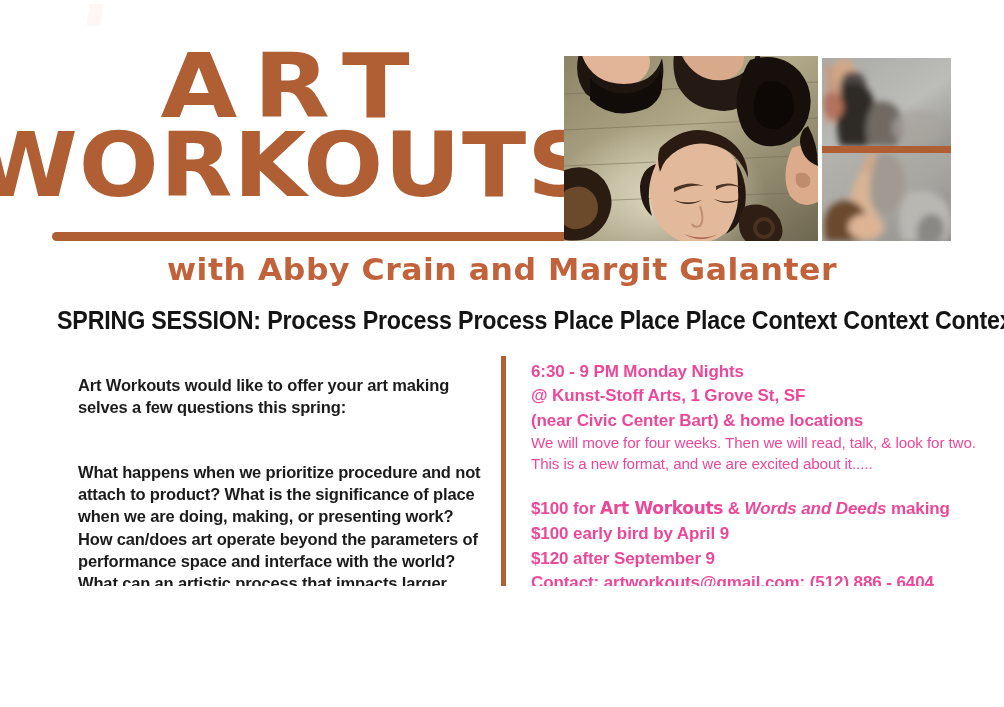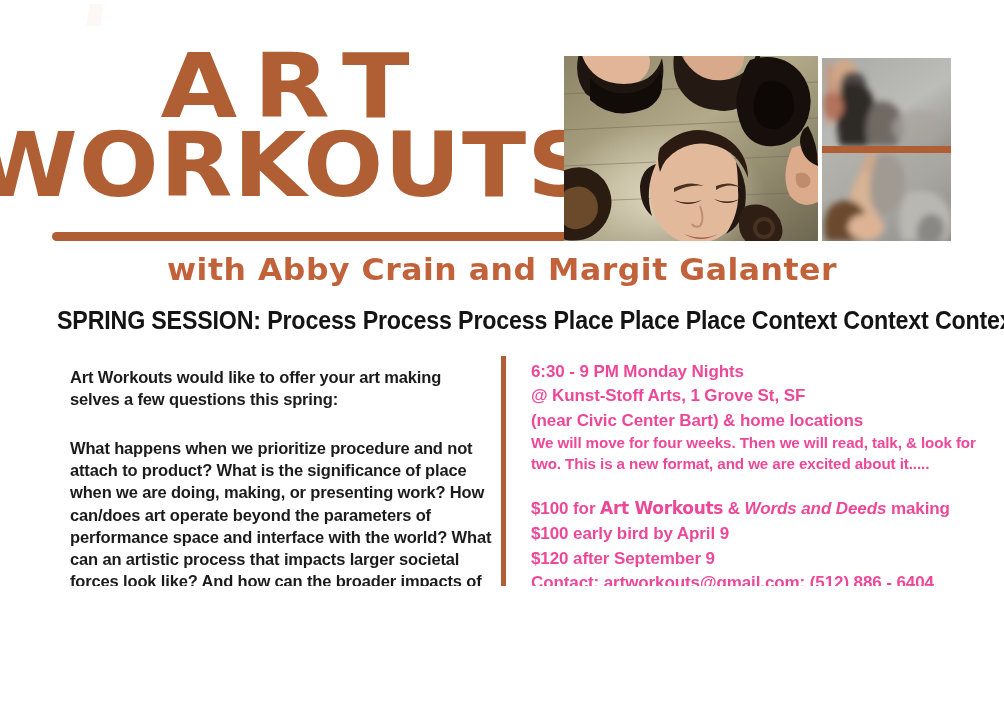--- a/index.html
+++ b/index.html
@@ -166,40 +166,40 @@
     left: 66px;
     top: 362px;
     width: 430px;
     color: #1b1b1b;
     font-family: "Liberation Sans", sans-serif;
     font-weight: bold;
     font-size: 16.5px;
     line-height: 1.34;
     letter-spacing: -0.15px;
   }
-  .col-left p { margin: 4px; }
+  .col-left p { margin: 12px; }
   .col-left .gap { height: 19px; }
 
   
   .col-right {
     position: absolute;
     left: 531px;
     top: 360px;
     width: 450px;
     color: #ec4899;
     font-family: "Liberation Sans", sans-serif;
   }
   .r-strong {
     font-weight: bold;
     font-size: 17px;
     line-height: 1.43;
     letter-spacing: -0.1px;
   }
   .r-light {
-    font-weight: bold;
+    font-weight: normal;
     font-size: 15.2px;
     line-height: 1.36;
     letter-spacing: -0.1px;
   }
   .r-gap-lg { height: 22px; }
   .r-price {
     font-weight: bold;
     font-size: 17px;
     line-height: 1.45;
     letter-spacing: -0.1px;

